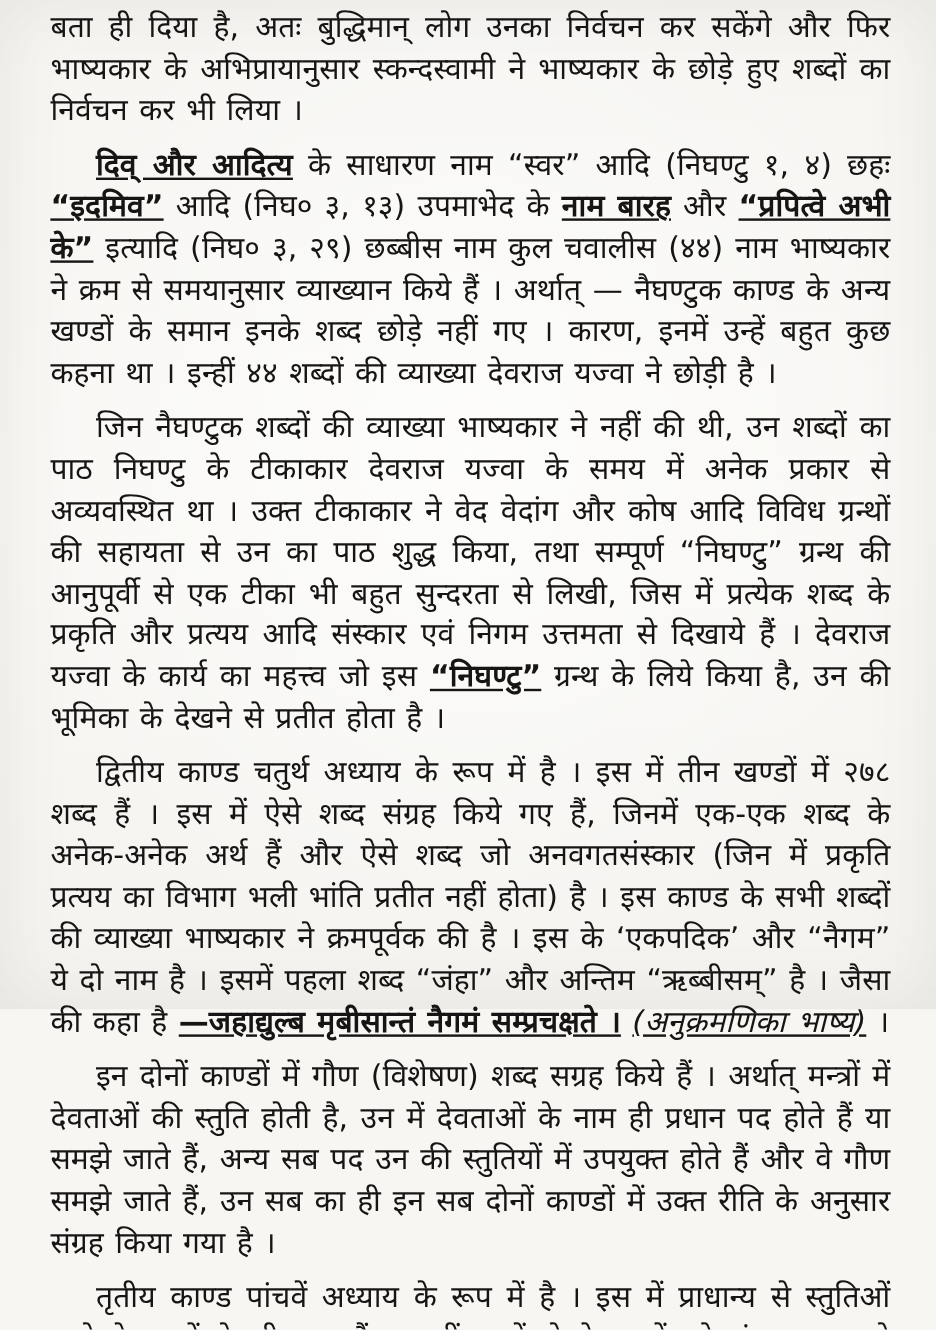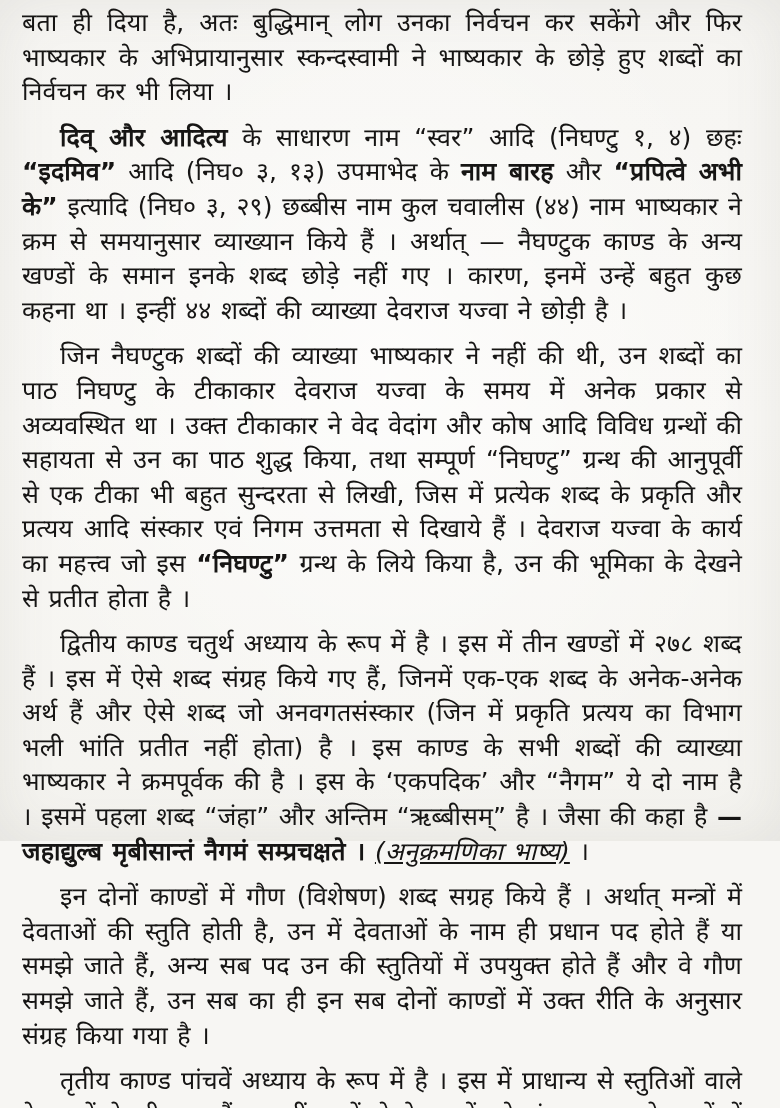--- a/index.html
+++ b/index.html
@@ -11,41 +11,42 @@
     height: 1108px;
     overflow: hidden;
     background-color: #f7f6f3;
     font-family: "DejaVu Sans", "Liberation Sans", sans-serif;
   }
   .scan-page {
     position: relative;
     width: 780px;
     height: 841px;
     box-sizing: border-box;
-    padding: 6px 38px 0 22px;
+    padding: 6px 38px 0 42px;
     
     background:
       radial-gradient(ellipse at 50% 45%, rgba(255,255,255,0.65) 0%, rgba(255,255,255,0) 70%),
       linear-gradient(180deg, #f6f5f2 0%, #f9f8f5 50%, #f4f3ef 100%);
     box-shadow: inset 0 0 60px rgba(90, 85, 75, 0.10);
   }
   .para {
     margin: 0 0 11px 0;
     font-size: 25px;
     line-height: 34.6px;
     text-align: justify;
     letter-spacing: 0.1px;
     word-spacing: 1.5px;
     color: #161514;
   }
   .para.indent {
     text-indent: 38px;
   }
   .bold {
     font-weight: bold;
+    text-decoration: underline;
   }
   .italic {
     font-style: italic;
     text-decoration: underline;
   }
 </style>
 </head>
 <body style="background-color: rgb(247, 246, 243);">
 
 <main class="scan-page">

